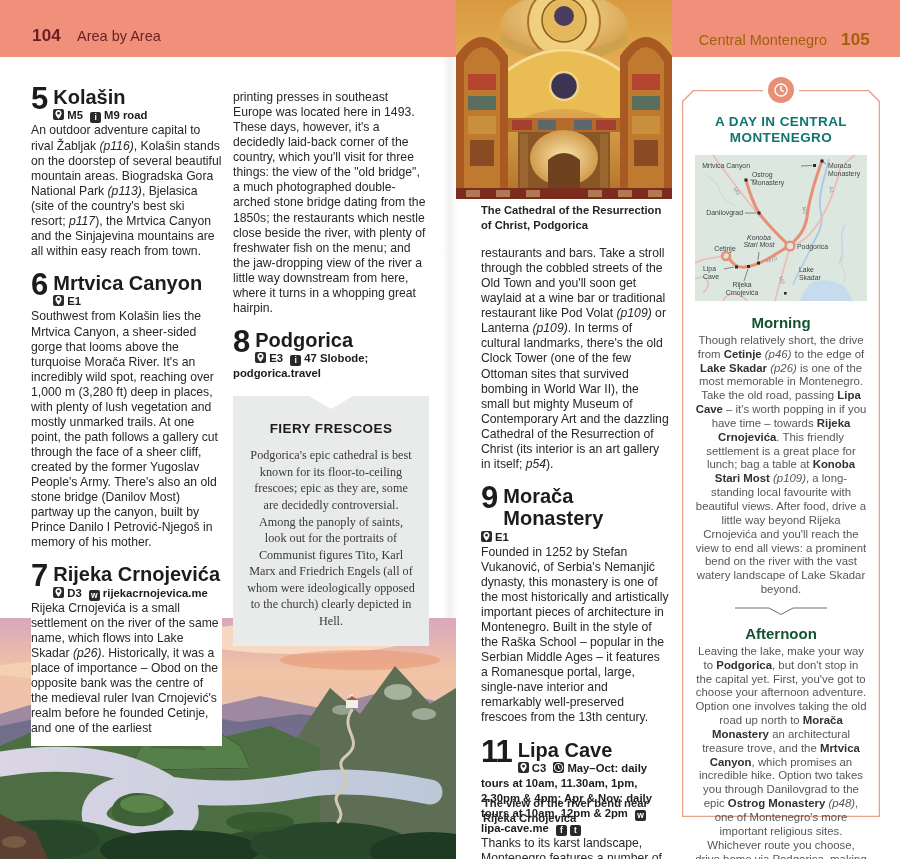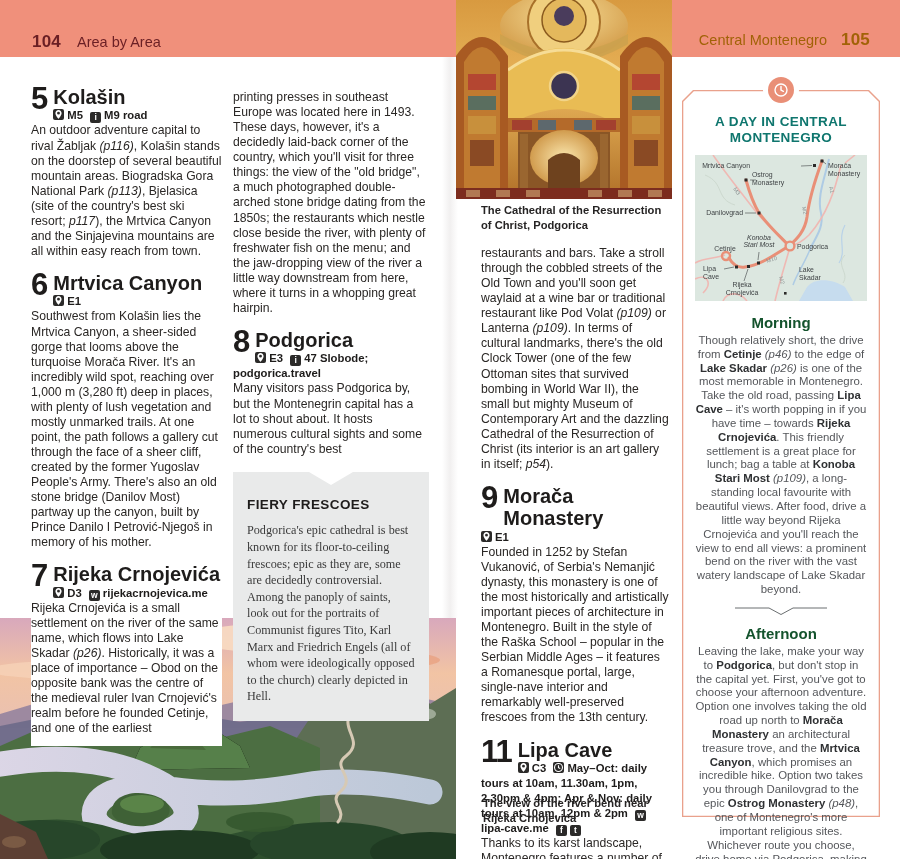--- a/index.html
+++ b/index.html
@@ -1,20 +1,20 @@
 <!DOCTYPE html>
 <html><head>
 <meta charset="utf-8">
 <style>
   html,body{margin:0;padding:0;background:#e8e8e8;}
   .page{position:relative;width:900px;height:859px;background:#ffffff;overflow:hidden;
         font-family:"Liberation Sans",sans-serif;color:#2a2725;}
   
   .header-bar{position:absolute;left:0;top:0;width:900px;height:57px;background:#F0907B;z-index:1;}
-  .hdr-left{position:absolute;left:32px;top:32px;color:#6A1F24;font-size:14.5px;z-index:2;}
+  .hdr-left{position:absolute;left:32px;top:26px;color:#6A1F24;font-size:14.5px;z-index:2;}
   .hdr-right{position:absolute;right:30px;top:30px;color:#a16207;font-size:14.5px;z-index:2;}
   .pgnum{font-weight:bold;font-size:17px;letter-spacing:.2px;}
   .hdr-left .pgnum{margin-right:16px;}
   .hdr-right .pgnum{margin-left:14px;}
   
   .col{position:absolute;font-size:12.2px;line-height:1.235;}
   .col1{left:31px;top:80px;width:191px;background:#fff;z-index:4;padding-bottom:10px;}
   .col2{left:233px;top:80px;width:196px;z-index:3;}
   .col3{left:481px;top:246px;width:188px;z-index:3;}
   p.body{margin:0;}
@@ -26,21 +26,21 @@
   .entry:first-child{margin-top:6px;}
   .e-num{float:left;font-size:31px;font-weight:bold;line-height:25px;letter-spacing:-1px;margin-right:6px;color:#1e1c1b;}
   .e-title{font-size:20px;font-weight:bold;line-height:1.12;color:#1e1c1b;}
   .e-meta{font-size:11.3px;font-weight:bold;line-height:1.3;color:#1e1c1b;}
   .e-meta .sep{display:inline-block;width:4px;}
   .e-body{clear:both;margin-top:2px;}
   .ic{display:inline-block;width:11px;height:11px;background:#2b2a29;color:#fff;border-radius:2px;
       font-size:8.5px;line-height:11px;text-align:center;vertical-align:-1px;margin-right:3px;font-weight:bold;}
   .ic svg{display:block;width:11px;height:11px;}
   
-  .feature-box{position:relative;margin-top:15px;background:#E9EAEA;padding:25px 14px 16px;text-align:left;}
+  .feature-box{position:relative;margin-top:15px;background:#E9EAEA;padding:25px 14px 16px;text-align:center;}
   .feature-box::before{content:"";position:absolute;top:0;left:50%;margin-left:-22px;width:0;height:0;
       border-left:22px solid transparent;border-right:22px solid transparent;border-top:13px solid #ffffff;}
   .fb-title{font-size:13.5px;font-weight:bold;letter-spacing:.4px;color:#1e1c1b;margin-bottom:9px;}
   .fb-body{font-family:"Liberation Serif",serif;font-size:12.2px;line-height:1.36;color:#3a3a3a;}
   
   .caption{position:absolute;font-size:11.2px;font-weight:bold;line-height:1.3;color:#262424;z-index:4;}
   .cap-cathedral{left:481px;top:203px;width:185px;}
   .cap-river{left:483px;top:796px;width:175px;}
   
   .photo{position:absolute;overflow:hidden;}
@@ -254,21 +254,20 @@
       <div class="e-head">
         <span class="e-num">8</span>
         <span class="e-title">Podgorica</span><br>
         <span class="e-meta">
           <span class="ic"><svg viewBox="0 0 10 10">
                 <path d="M5 1C3.4 1 2.2 2.3 2.2 3.9 2.2 6 5 9 5 9s2.8-3 2.8-5.1C7.8 2.3 6.6 1 5 1Zm0 4.1a1.3 1.3 0 1 1 0-2.6 1.3 1.3 0 0 1 0 2.6Z" fill="#fff"></path>
               </svg></span><span>E3</span><span class="sep"></span>
           <span class="ic">i</span><span>47 Slobode; podgorica.travel</span>
         </span>
       </div>
-      <p class="body e-body">Many visitors pass Podgorica by, but the Montenegrin capital has a lot to shout about. It hosts numerous cultural sights and some of the country's best</p>
     </div>
     <div class="feature-box">
       <div class="fb-title">FIERY FRESCOES</div>
       <div class="fb-body">Podgorica's epic cathedral is best known for its floor-to-ceiling frescoes; epic as they are, some are decidedly controversial. Among the panoply of saints, look out for the portraits of Communist figures Tito, Karl Marx and Friedrich Engels (all of whom were ideologically opposed to the church) clearly depicted in Hell.</div>
     </div>
   </div>
 
   <div class="col col3">
     <p class="body">restaurants and bars. Take a stroll through the cobbled streets of the Old Town and you'll soon get waylaid at a wine bar or traditional restaurant like Pod Volat <em>(p109)</em> or Lanterna <em>(p109)</em>. In terms of cultural landmarks, there's the old Clock Tower (one of the few Ottoman sites that survived bombing in World War II), the small but mighty Museum of Contemporary Art and the dazzling Cathedral of the Resurrection of Christ (its interior is an art gallery in itself; <em>p54</em>).</p>
     <div class="entry">

